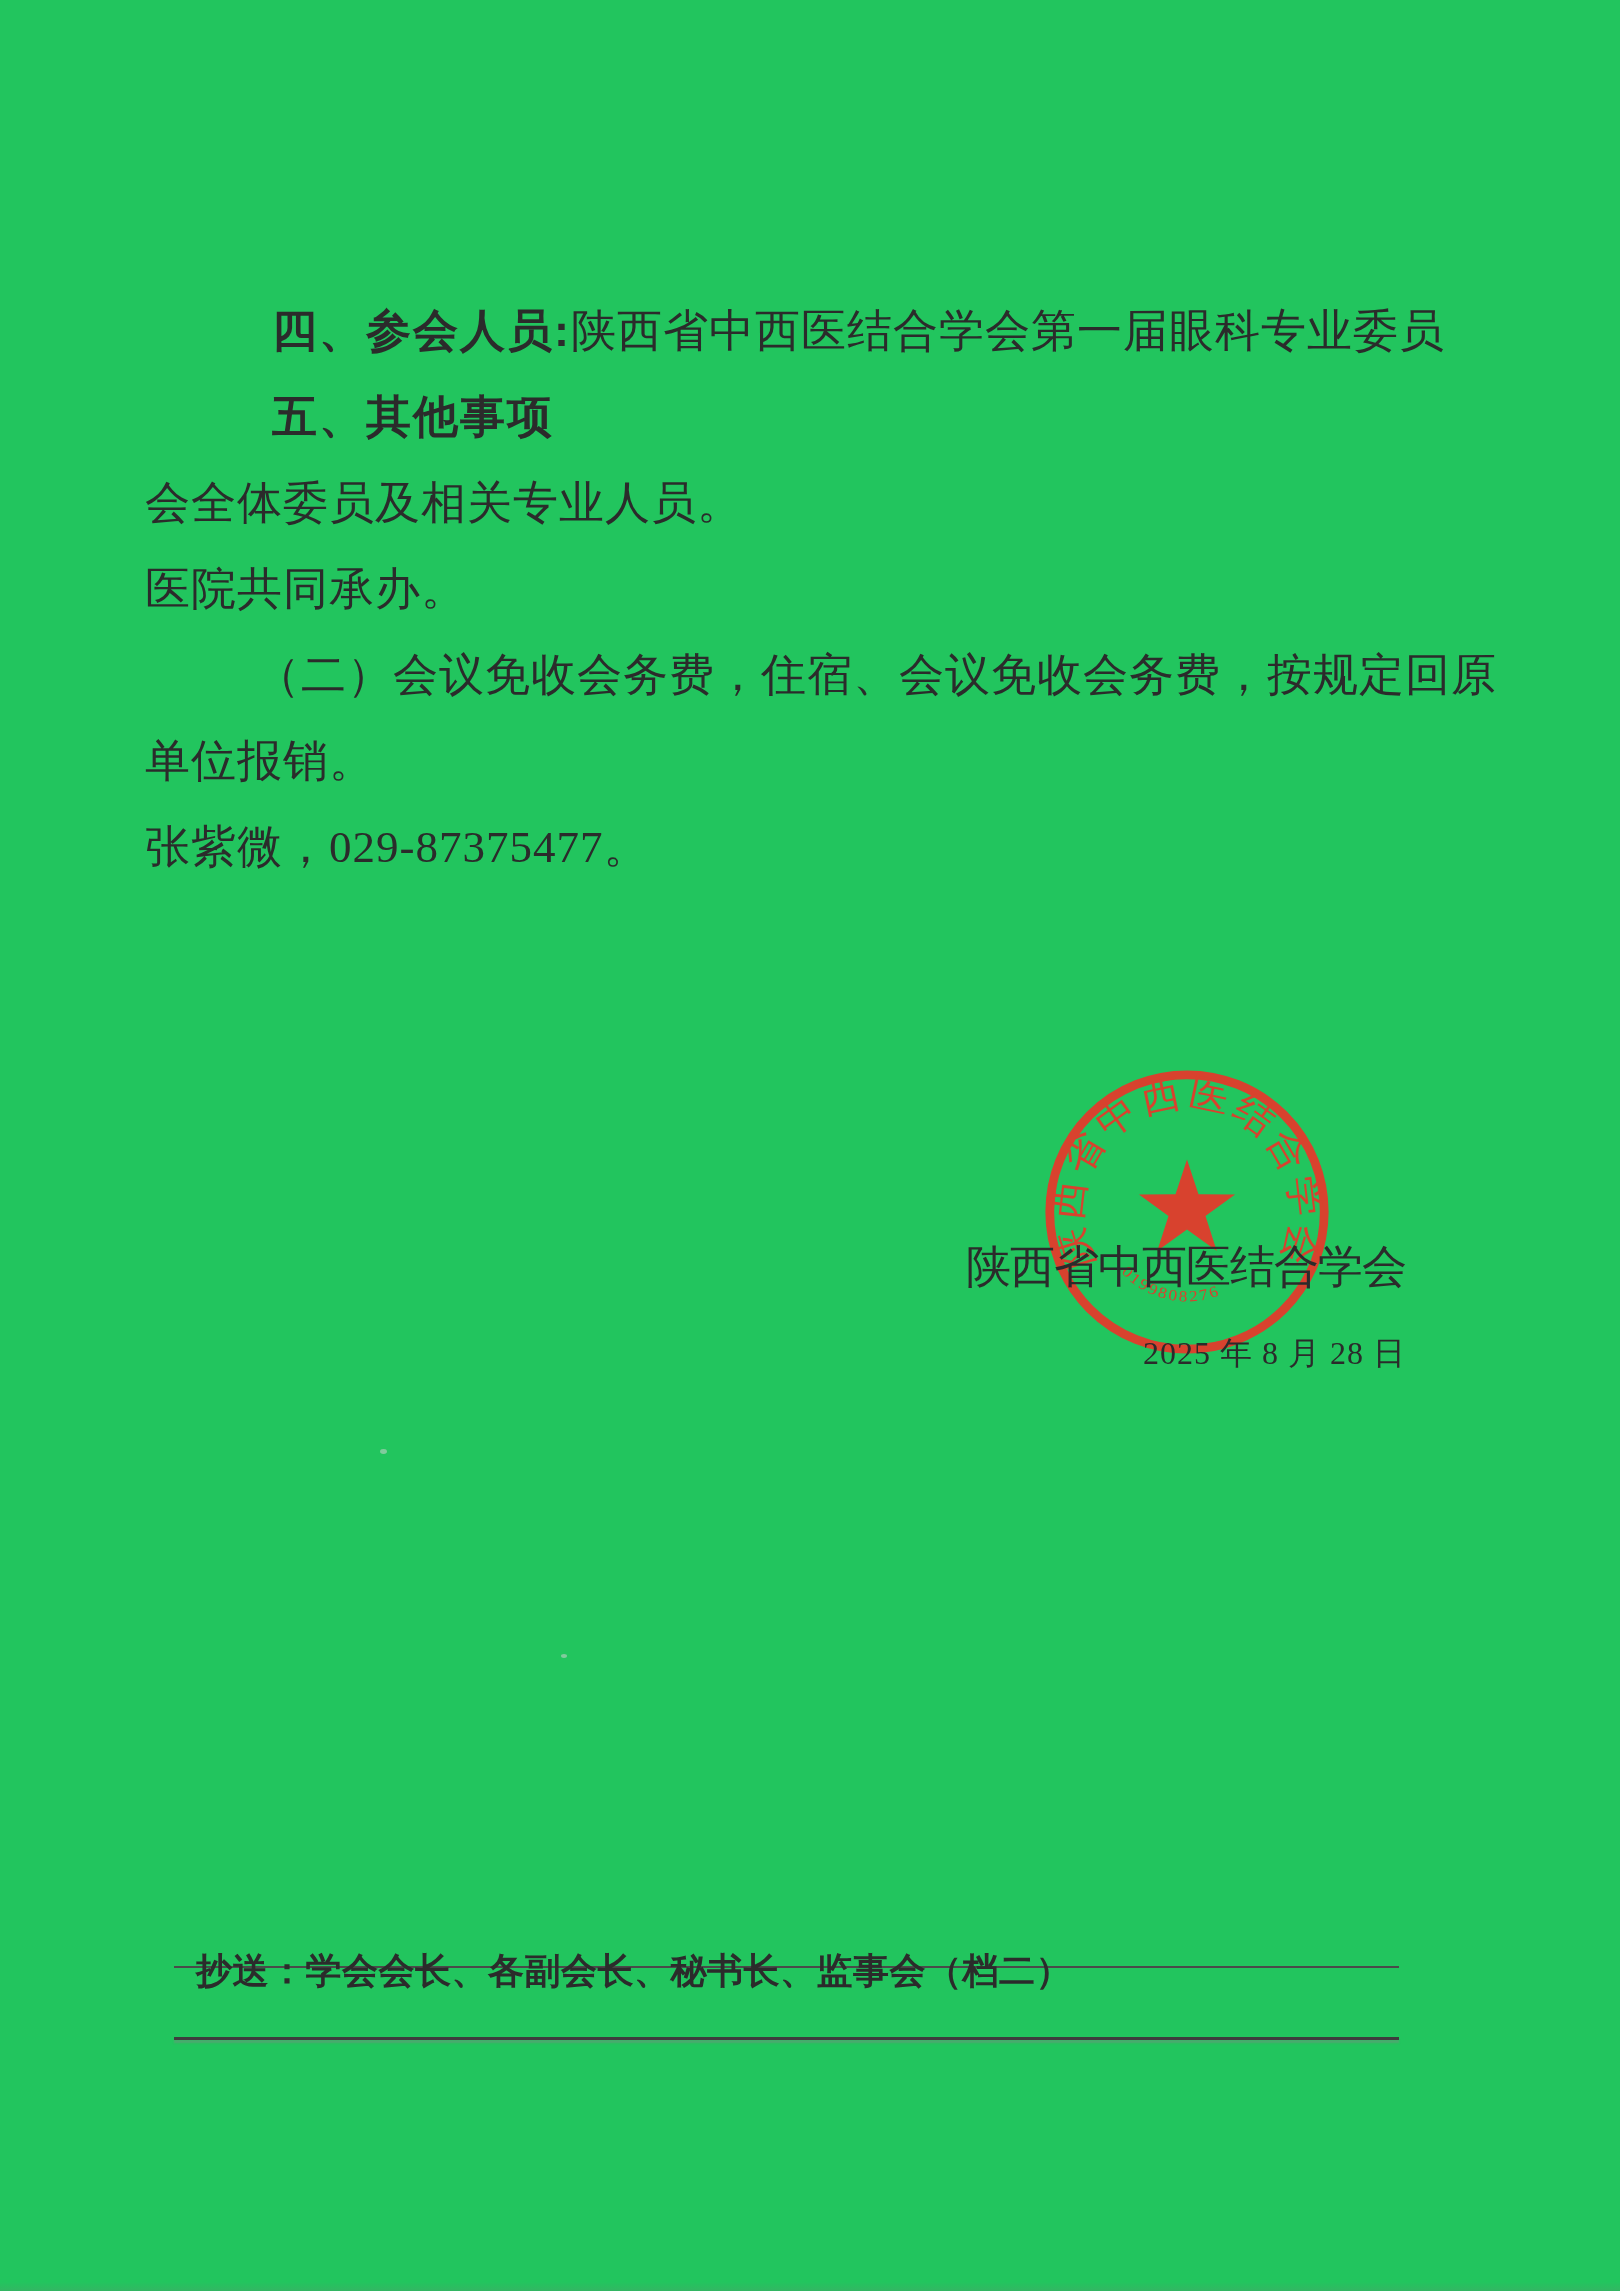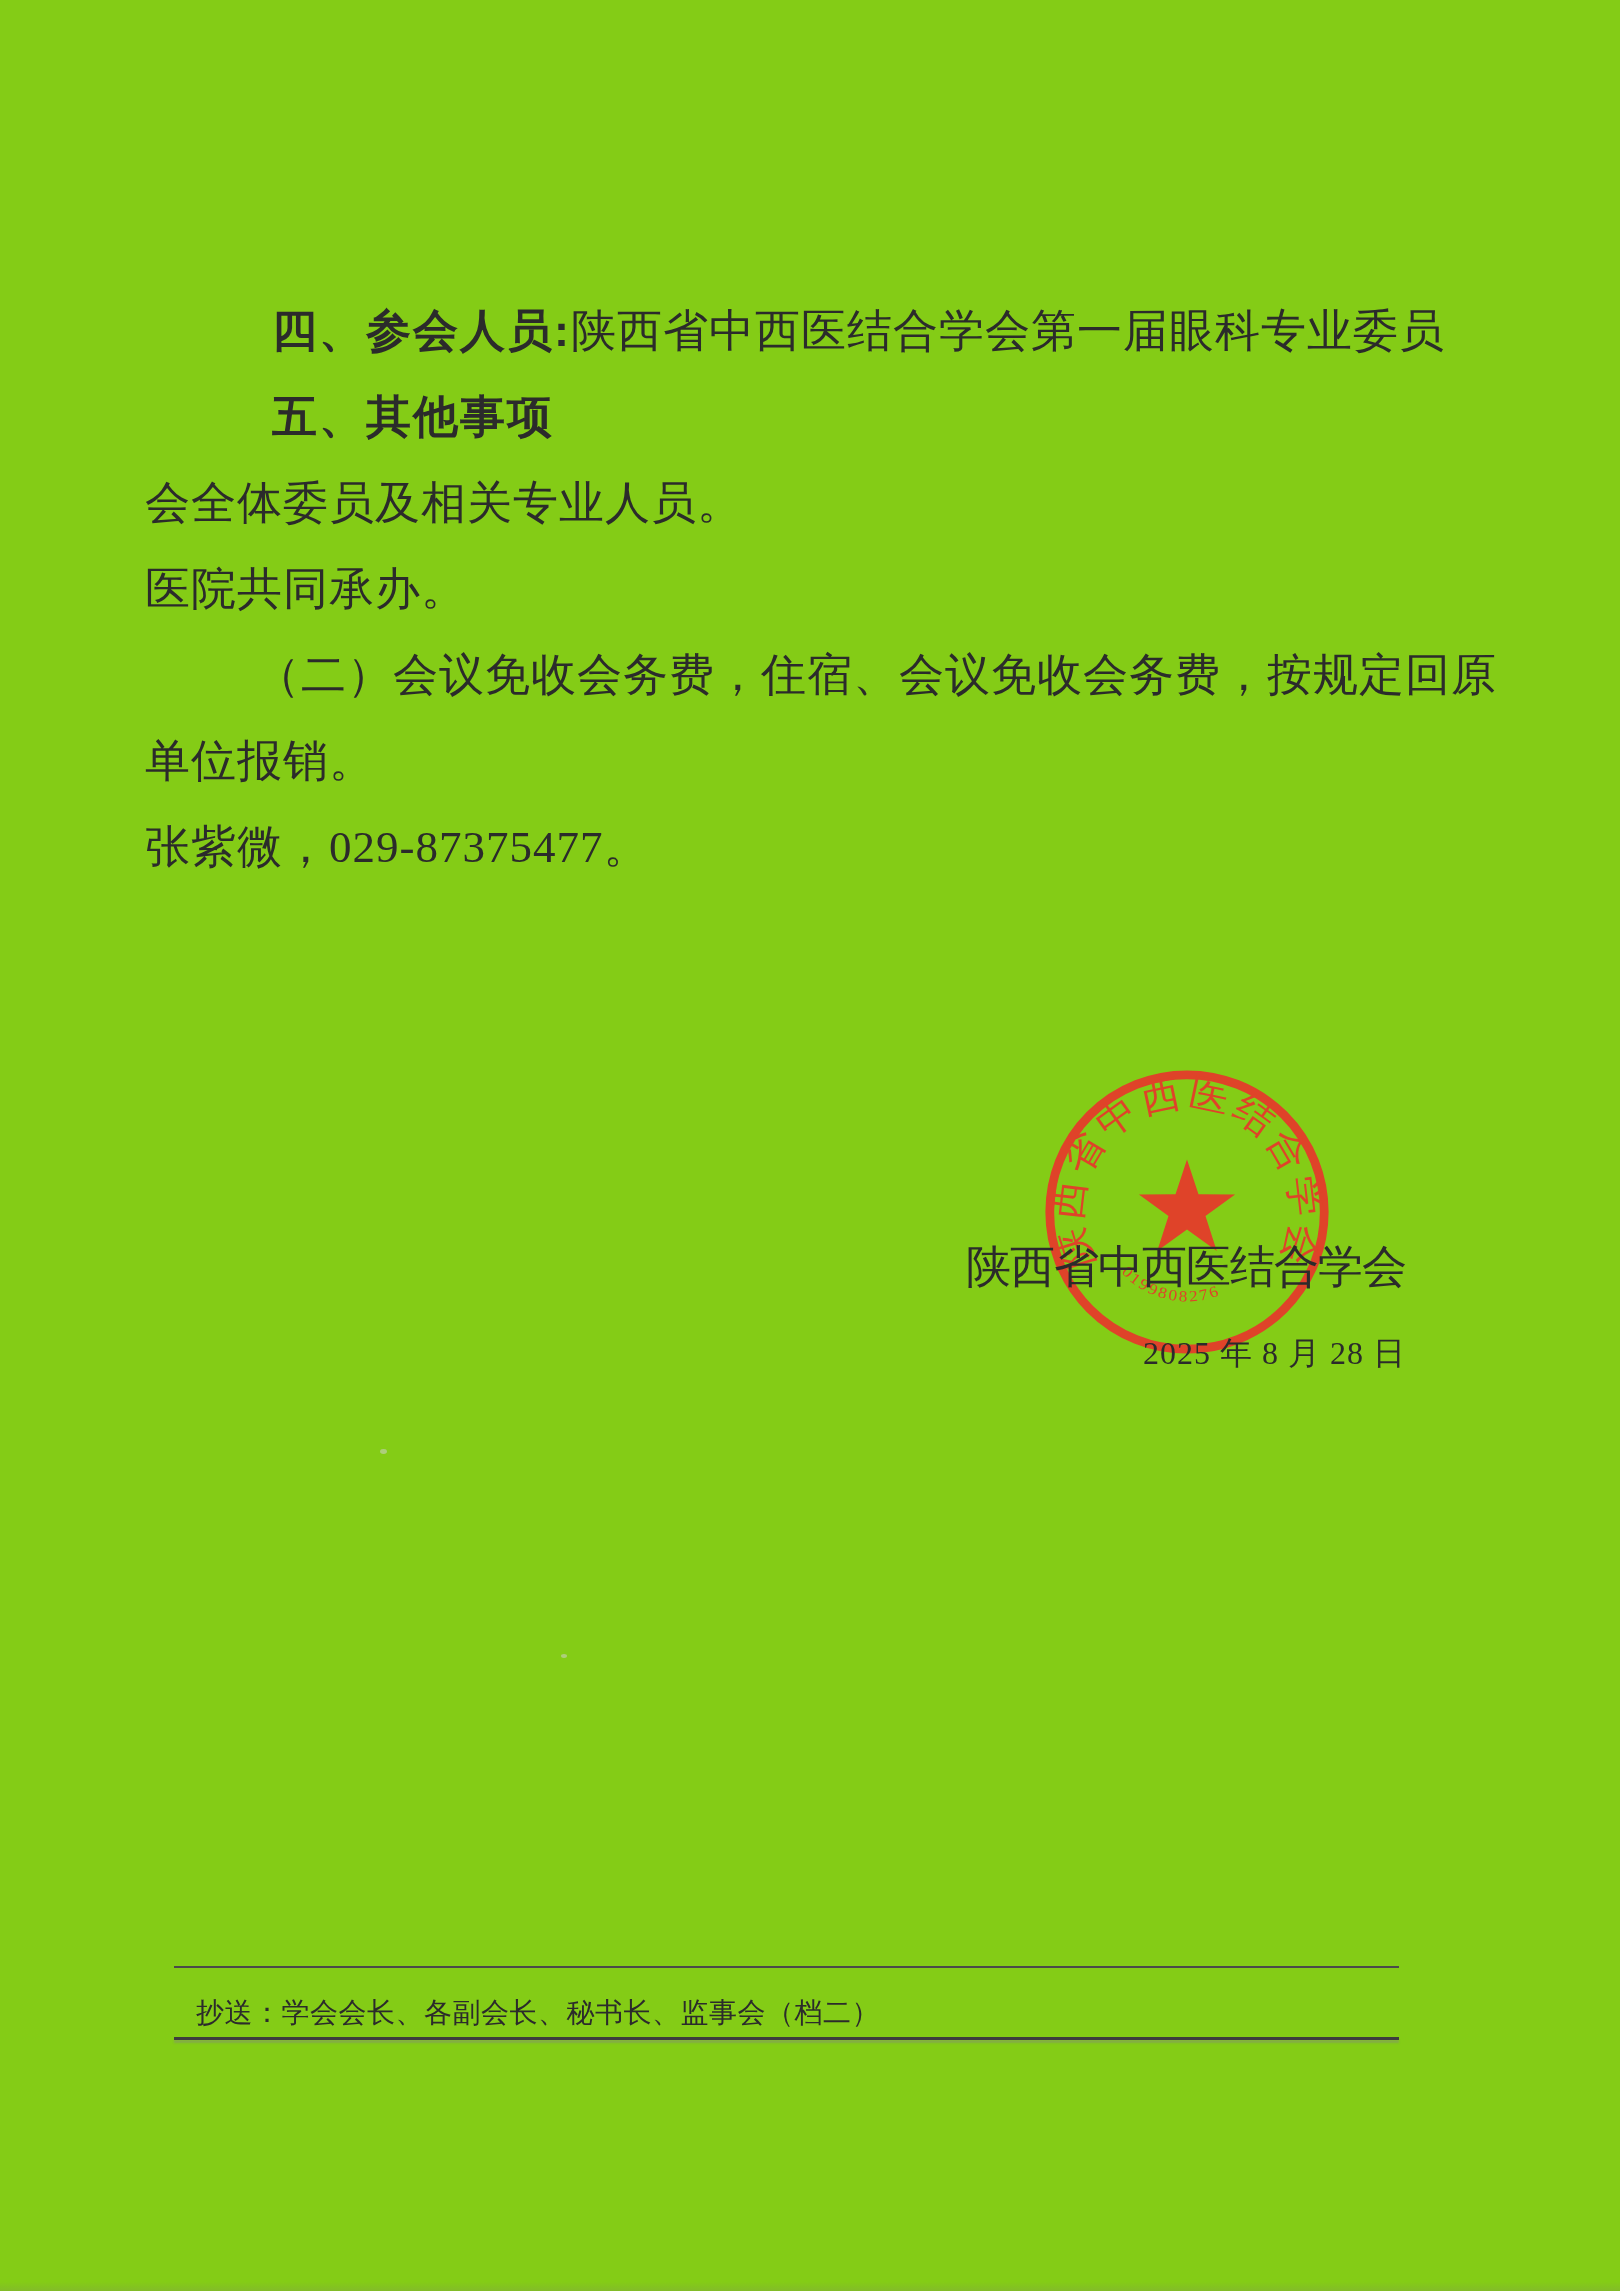--- a/index.html
+++ b/index.html
@@ -1,19 +1,19 @@
 <!DOCTYPE html>
 <html><head>
 <meta charset="utf-8">
 <style>
   html,body{margin:0;padding:0;background:#ffffff;}
   .page{
     position:relative;
     width:1620px;height:2292px;
-    background:#84cc16;
+    background:#22c55e;
     font-family:"Liberation Serif","DejaVu Serif",serif;
     color:#2b2b2b;
     overflow:hidden;
   }
   
   .textblock{position:absolute;left:145px;top:288px;width:1294px;}
   .line{
     height:86px;line-height:86px;
     font-size:45px;letter-spacing:1px;
     white-space:nowrap;
@@ -32,22 +32,22 @@
 
   
   .seal{position:absolute;left:1041px;top:1066px;width:292px;height:292px;z-index:2;opacity:.93;}
   .seal svg{width:100%;height:100%;}
   .seal text{font-family:"Liberation Serif","DejaVu Serif",serif;}
 
   
   .footer-rule-top{position:absolute;left:174px;top:1966px;width:1225px;height:2px;background:#4a4a4a;}
   .footer-rule-bottom{position:absolute;left:174px;top:2037px;width:1225px;height:2.9px;background:#3d3d3d;box-shadow:0 2.9px 2px rgba(130,130,130,.45);}
   .footer-text{
-    position:absolute;left:196px;top:1983px;height:59px;line-height:59px;
-    font-size:28px;letter-spacing:0.5px;white-space:nowrap;
+    position:absolute;left:196px;top:1942px;height:59px;line-height:59px;
+    font-size:36px;letter-spacing:0.5px;white-space:nowrap;font-weight:bold;
   }
 
   
   .speck{position:absolute;border-radius:50%;background:#cfcfcf;opacity:.55;}
   .speck1{left:380px;top:1449px;width:6.9px;height:4.9px;}
   .speck2{left:561px;top:1654px;width:5.9px;height:3.9px;}
   .edge-bottom{position:absolute;left:0;bottom:0;width:100%;height:9.8px;
     background:linear-gradient(to bottom,rgba(0,0,0,0),rgba(120,120,120,.22));}
 </style>
 </head>

